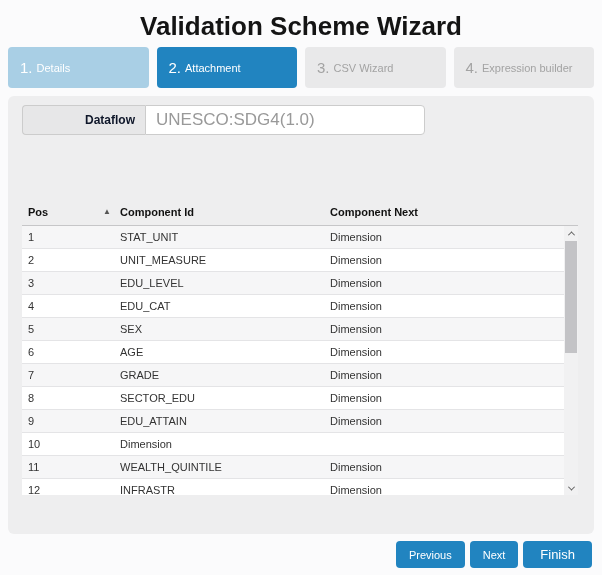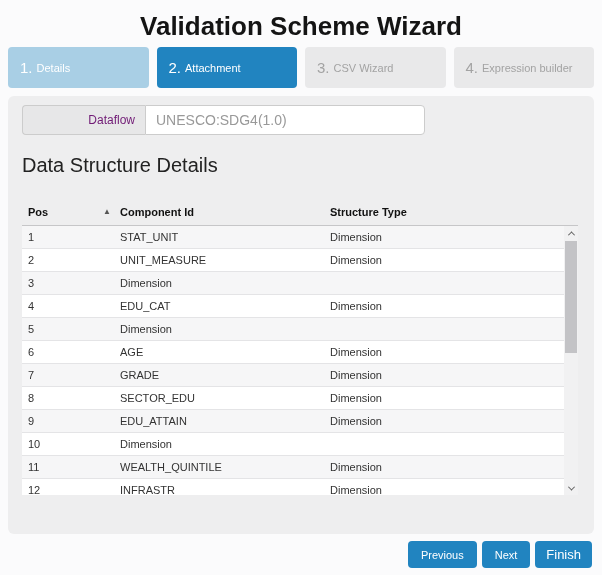--- a/index.html
+++ b/index.html
@@ -66,30 +66,30 @@
     width: 123px;
     background: #e7e7e8;
     border: 1px solid #cccccc;
     border-right: 0;
     border-radius: 4px 0 0 4px;
     display: flex;
     align-items: center;
     justify-content: flex-end;
     padding-right: 10px;
     font-size: 12px;
-    font-weight: normal;
-    color: #701a75;
+    font-weight: bold;
+    color: #0f172a;
   }
   .ig-input {
     flex: 1;
     border: 1px solid #cccccc;
     border-radius: 0 4px 4px 0;
     background: #ffffff;
     font-family: inherit;
-    font-size: 14px;
+    font-size: 17px;
     color: #999999;
     padding: 0 10px;
     outline: none;
   }
 
   
   .section-title {
     position: absolute;
     left: 14px; top: 58px;
     margin: 0;
@@ -180,21 +180,21 @@
   .btn {
     background: #2184c0;
     color: #ffffff;
     border: none;
     border-radius: 4px;
     font-family: inherit;
     font-size: 11px;
     padding: 7px 13px;
     cursor: pointer;
   }
-  .btn.finish { font-size: 13px; padding: 6px 11px; }
+  .btn.finish { font-size: 13px; padding: 6px 17px; }
 </style>
 </head>
 <body>
 
 <h1 class="page-title">Validation Scheme Wizard</h1>
 
 <div class="steps">
   <div class="step visited">
     <span class="num">1.</span>
     <span class="lbl">Details</span>
@@ -213,60 +213,61 @@
   </div>
 </div>
 
 <div class="panel">
 
   <div class="dataflow-group">
     <span class="ig-addon">Dataflow</span>
     <input class="ig-input" type="text" value="UNESCO:SDG4(1.0)" style="">
   </div>
 
-  <h2 class="section-title">Data Structure Details</h2>
 
   <div class="tbl">
     <div class="tbl-head">
       <div class="th-pos">
         <span>Pos</span>
         <span class="sort-caret">▲</span>
       </div>
       <div>Component Id</div>
-      <div>Structure Type</div>
+      <div>Component Next</div>
       <div></div>
     </div>
 
     <div class="tbl-body">
       <div class="rows">
   <div class="trow">
     <div>1</div>
     <div>STAT_UNIT</div>
     <div>Dimension</div>
   </div>
 
   <div class="trow">
     <div>2</div>
     <div>UNIT_MEASURE</div>
     <div>Dimension</div>
   </div>
 
   <div class="trow">
     <div>3</div>
+    <div>EDU_LEVEL</div>
     <div>Dimension</div>
   </div>
 
   <div class="trow">
     <div>4</div>
     <div>EDU_CAT</div>
     <div>Dimension</div>
   </div>
 
   <div class="trow">
     <div>5</div>
+    <div>SEX</div>
     <div>Dimension</div>
   </div>
 
   <div class="trow">
     <div>6</div>
     <div>AGE</div>
     <div>Dimension</div>
   </div>
 
   <div class="trow">

